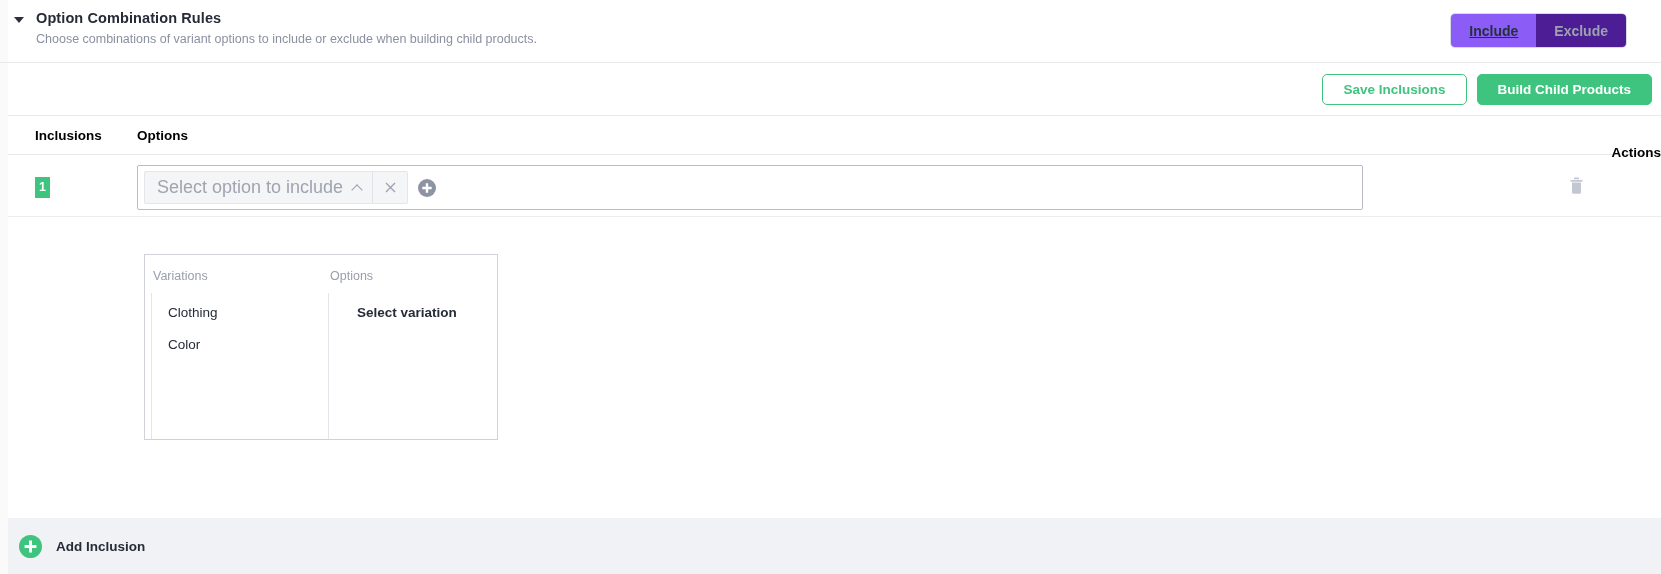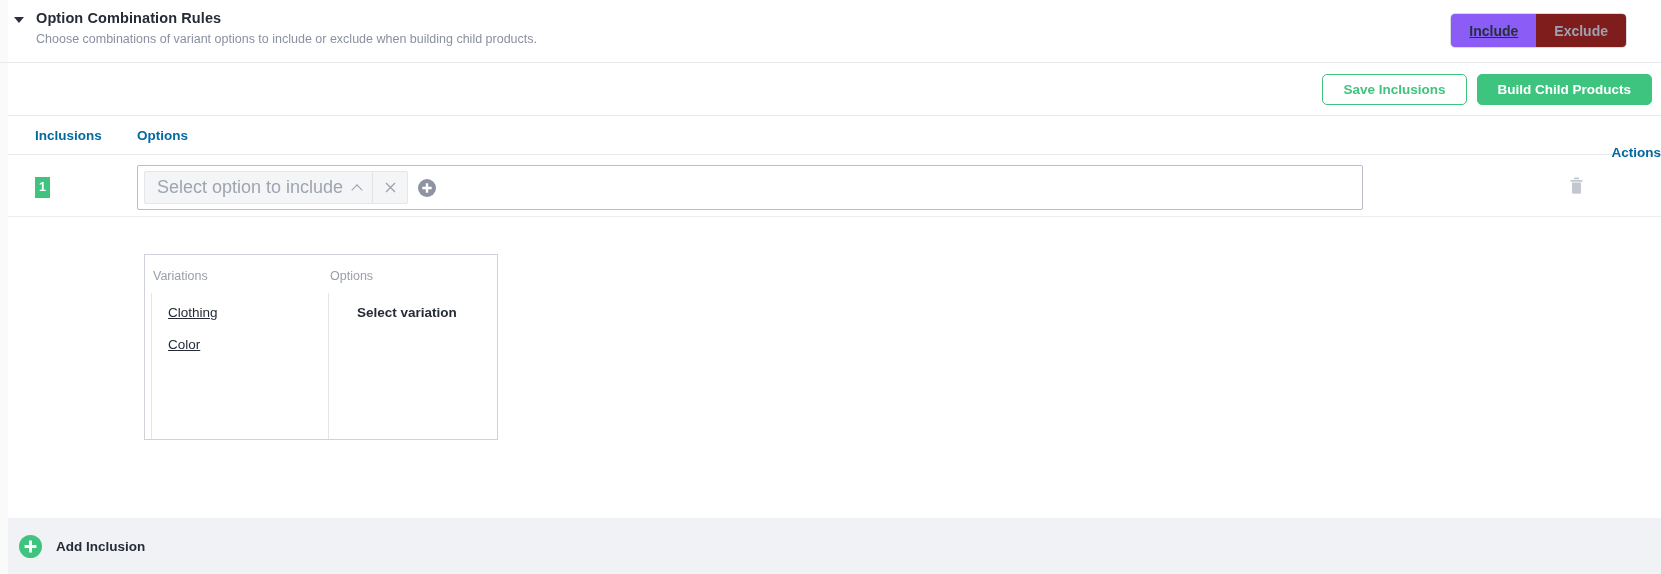--- a/index.html
+++ b/index.html
@@ -77,21 +77,21 @@
   .seg-btn {
     min-width: 84px;
     padding: 0 18px;
     display: flex;
     align-items: center;
     justify-content: center;
     font-size: 14px;
     font-weight: bold;
     cursor: pointer;
     border: none;
-    background: #7f1d1d;
+    background: #4c1d95;
     color: #9ea2b0;
     font-family: inherit;
     height: 100%;
   }
   .seg-btn.active {
     background: #8b5cf6;
     color: #24303a;
     text-decoration: underline;
   }
 
@@ -130,21 +130,21 @@
   }
 
   
   .table-head {
     display: flex;
     align-items: center;
     height: 39px;
     border-bottom: 1px solid #e8e9ec;
     font-size: 13.5px;
     font-weight: bold;
-    color: #0369a1;
+    color: #000000;
   }
   .col-inclusions { width: 137px; padding-left: 35px; }
   .col-options    { flex: 1 1 auto; padding-left: 0px; }
   .col-actions    { width: 170px; text-align: right; margin-top: 35px; }
 
   .table-row {
     display: flex;
     align-items: flex-start;
     border-bottom: 1px solid #ededf0;
     min-height: 62px;
@@ -267,21 +267,20 @@
     border-left: 1px solid #e3e5ea;
     margin-left: 6px;
     padding-top: 4px;
   }
   .dd-item {
     font-size: 13.5px;
     color: #262b38;
     padding: 7px 0 7px 16px;
     cursor: pointer;
     line-height: 18px;
-    text-decoration: underline;
   }
   .dd-placeholder {
     font-size: 13.5px;
     color: #262b38;
     font-weight: bold;
     padding: 7px 0 7px 28px;
     line-height: 18px;
   }
 
   

